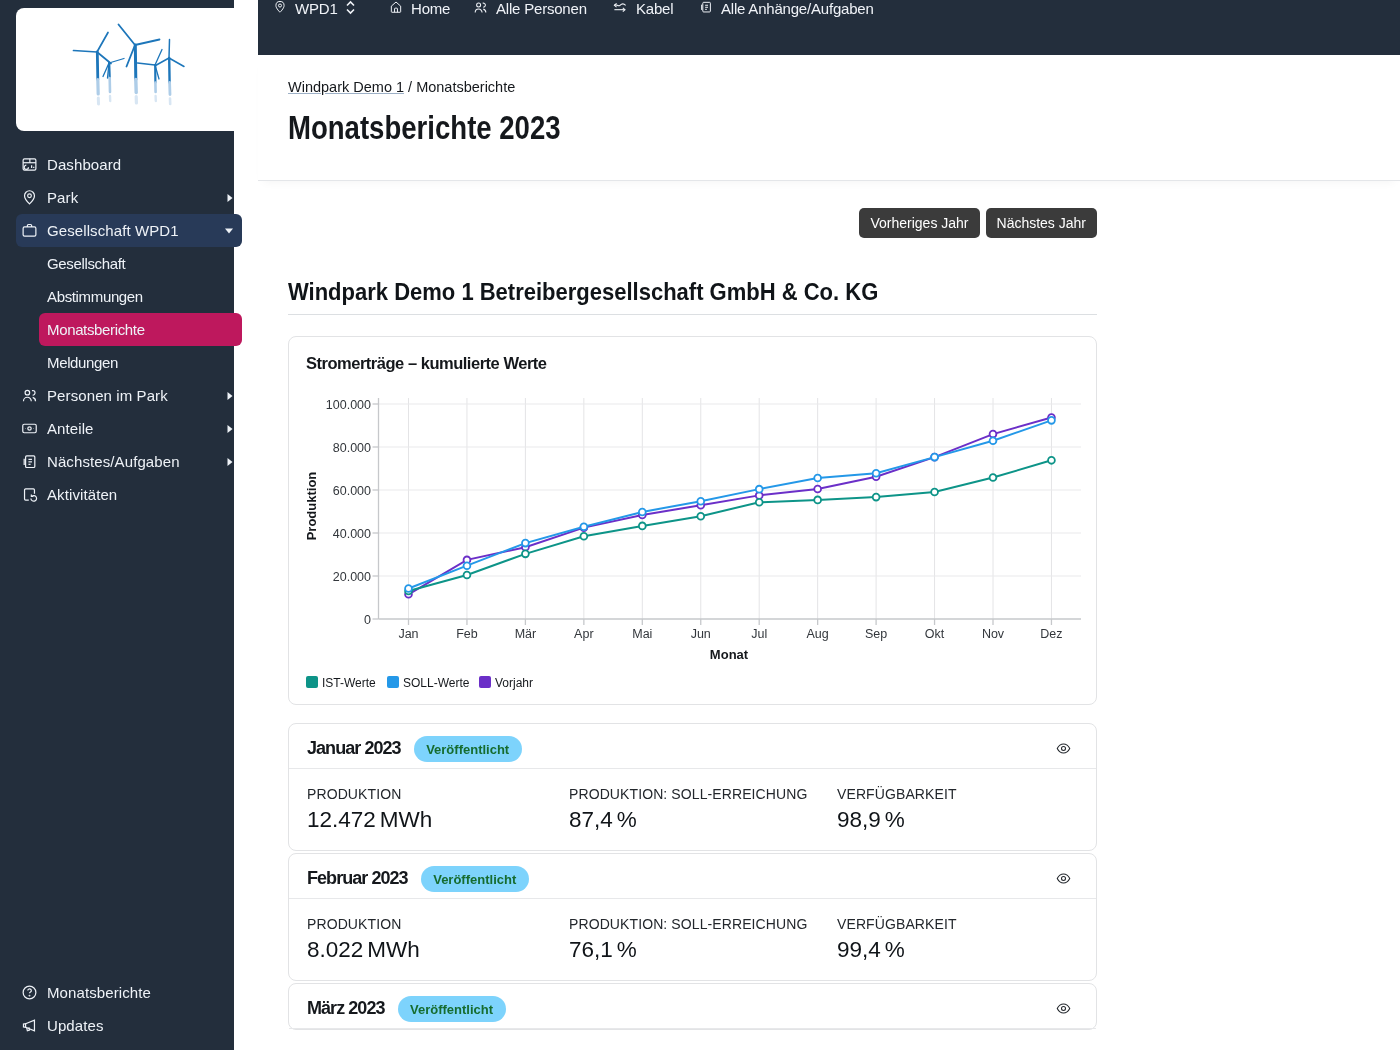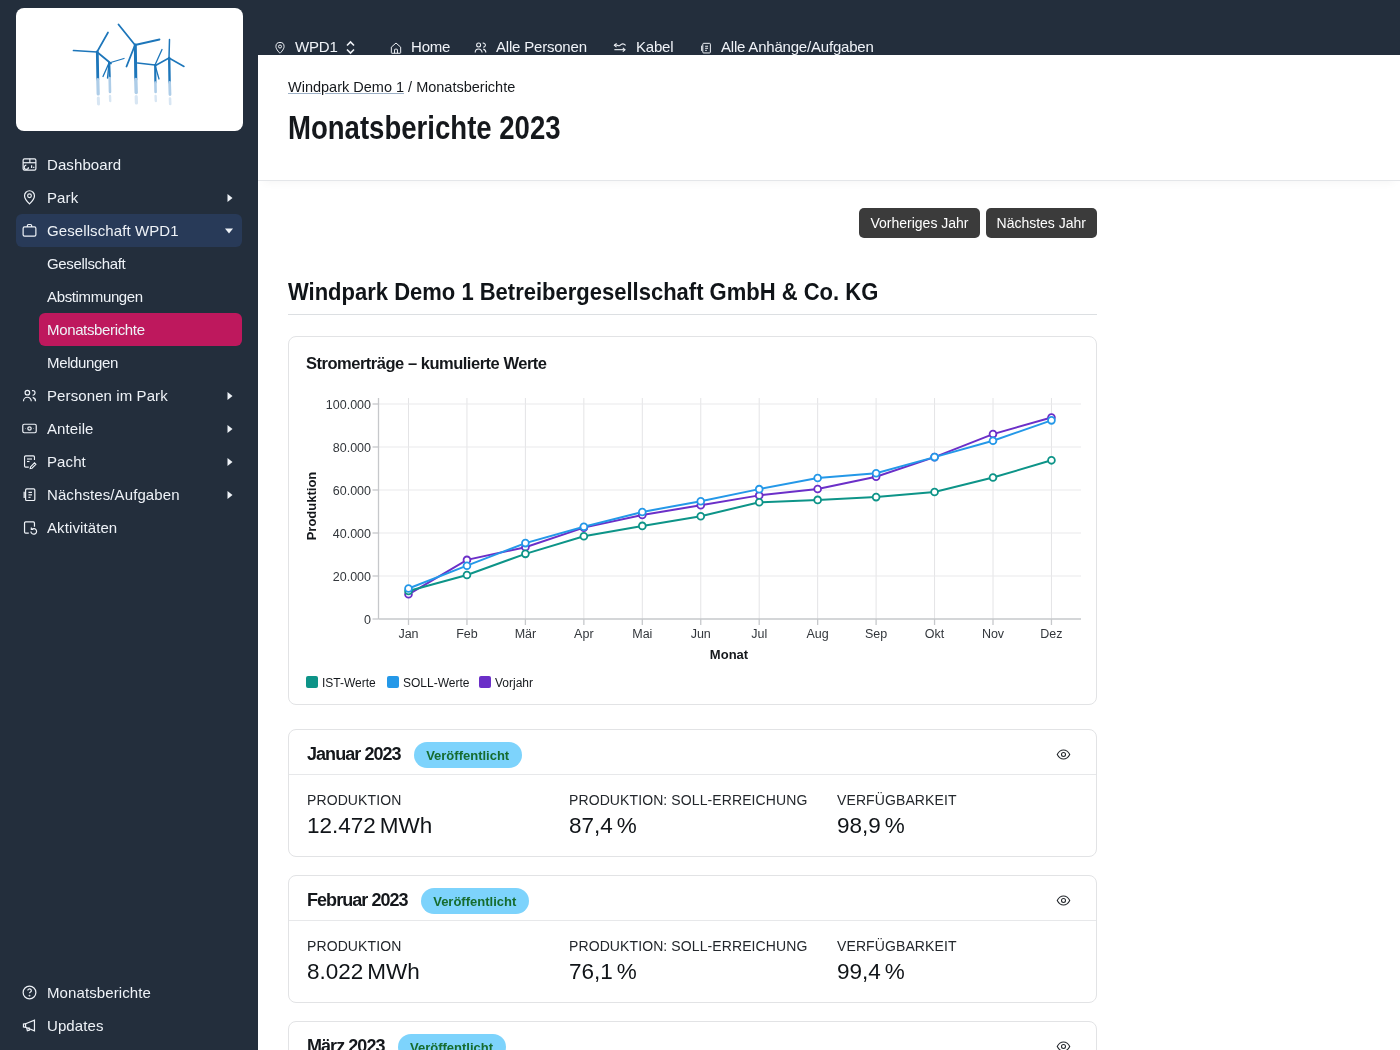--- a/index.html
+++ b/index.html
@@ -1,64 +1,64 @@
 <!DOCTYPE html>
 <html lang="de"><head>
 <meta charset="utf-8">
 <title>Monatsberichte 2023</title>
 <style>
 * { margin:0; padding:0; box-sizing:border-box; }
 html,body { width:1400px; height:1050px; overflow:hidden; background:#fff;
   font-family:"Liberation Sans", sans-serif; }
 
 
-#sidebar { position:fixed; left:0; top:0; width:258px; height:1050px;
+#sidebar { position:fixed; left:0; top:0; width:234px; height:1050px;
   background:#232e3c; color:#eef2f7; z-index:10; }
 #logo { position:absolute; left:16px; top:8px; width:227px; height:123px;
   background:#fff; border-radius:8px; }
 #nav { position:absolute; left:0; top:148px; width:258px; }
 .nitem { display:flex; align-items:center; height:33px; margin:0 16px;
   padding:0 8px 0 5px; font-size:15px; letter-spacing:-0.35px; color:#eef2f7; border-radius:6px; }
 .nitem .nic { width:17px; height:17px; margin-right:9px; flex:none; }
 .nitem .lbl { flex:1; letter-spacing:.1px; }
 .nitem .chev { flex:none; width:8px; height:10px; }
 .nitem.active { background:#283a58; }
 .nsub { display:flex; align-items:center; height:33px; margin:0 16px 0 39px;
   padding:0 8px; font-size:15px; letter-spacing:-0.35px; color:#eef2f7; border-radius:6px; }
 .nsub.active { background:#be185d; margin-left:39px; }
 #navbottom { position:absolute; left:0; bottom:8px; width:258px; }
 
 
 #topbar { position:fixed; left:258px; top:0; width:1142px; height:55px;
   background:#232e3c; color:#f0f3f8; display:flex; align-items:center; z-index:9; }
-.titem { position:absolute; top:0; height:55px; display:flex; align-items:flex-end; font-size:15px; letter-spacing:-0.2px; }
+.titem { position:absolute; top:0; height:55px; display:flex; align-items:flex-start; font-size:15px; letter-spacing:-0.2px; }
 .titem svg { margin-right:8px; }
 
 
 #main { position:absolute; left:258px; top:55px; width:1142px; }
 #pagehead { background:#fff; padding:24px 0 0 30px; height:126px;
   border-bottom:1px solid #e4e6e9; box-shadow:0 6px 10px -6px rgba(0,0,0,.06); }
 #crumb { font-size:14.5px; color:#15181c; }
 #crumb a { color:#15181c; text-decoration:underline; text-decoration-color:#9db0c6; }
 #h1 { font-size:33px; font-weight:bold; color:#15181c; margin-top:14px; transform:scaleX(.835); transform-origin:left; white-space:nowrap; }
 #content { width:809px; margin-left:30px; padding-top:27px; }
 #btnrow { display:flex; justify-content:flex-end; gap:6px; }
 .btn { background:#3b3b3b; color:#fff; font-size:14px; border-radius:5px;
   height:30px; display:flex; align-items:center; padding:0 11px;
   font-family:"Liberation Sans", sans-serif; }
 #h2 { font-size:24.5px; font-weight:bold; color:#101418; margin-top:40px; transform:scaleX(.898); transform-origin:left; white-space:nowrap; }
 #hr1 { border:none; border-top:1px solid #dcdfe2; margin-top:8px; }
 
 
-#chartcard { margin-top:21px; margin-bottom:24px; border:1px solid #e2e3e5; border-radius:8px;
+#chartcard { margin-top:21px; margin-bottom:18px; border:1px solid #e2e3e5; border-radius:8px;
   background:#fff; width:809px; height:369px; position:relative; }
 
 
 .rep { border:1px solid #e2e3e5; border-radius:8px; background:#fff;
-  width:809px; margin-top:18px; }
+  width:809px; margin-top:2px; }
 .rephead { height:45px; display:flex; align-items:center; padding:4px 25px 0 18px;
   border-bottom:1px solid #e7e8ea; }
 .rephead .rtitle { font-size:18px; font-weight:bold; color:#15181c; letter-spacing:-0.95px; white-space:nowrap; }
 .pill { margin-left:13px; margin-top:2px; background:#7dd3fc; color:#166c2f; font-size:13px;
   font-weight:bold; height:26px; display:flex; align-items:center;
   padding:0 12.5px; border-radius:13px; }
 .eye { margin-left:auto; }
 .repbody { display:flex; padding:17px 0 0 18px; height:81px; }
 .stat1 { width:262px; } .stat2 { width:268px; }
 .slabel { font-size:14px; color:#23272c; letter-spacing:.1px; }
@@ -160,32 +160,20 @@
         </svg>
       </div>
     <div class="nitem">
         <svg class="nic" viewBox="0 0 24 24" fill="none" stroke="#eef2f7" stroke-width="1.7">
           <rect x="2.5" y="6" width="19" height="12" rx="2"></rect>
           <circle cx="12" cy="12" r="2.4"></circle>
           <line x1="6" y1="12" x2="6.5" y2="12"></line>
           <line x1="17.5" y1="12" x2="18" y2="12"></line>
         </svg>
         <span class="lbl">Anteile</span>
-        <svg class="chev" viewBox="0 0 8 10">
-          <path d="M1.5 1 L6.5 5 L1.5 9 Z" fill="#eef2f7"></path>
-        </svg>
-      </div>
-    <div class="nitem">
-        <svg class="nic" viewBox="0 0 24 24" fill="none" stroke="#eef2f7" stroke-width="1.6">
-          <path d="M19 10 V5.5 A1.5 1.5 0 0 0 17.5 4 h-11 A1.5 1.5 0 0 0 5 5.5 v13 A1.5 1.5 0 0 0 6.5 20 H11"></path>
-          <line x1="8.5" y1="8.5" x2="15.5" y2="8.5"></line>
-          <line x1="8.5" y1="12" x2="12" y2="12"></line>
-          <path d="M13.5 19.5 l5.5 -5.5 l2 2 l-5.5 5.5 l-2.5 .5 Z"></path>
-        </svg>
-        <span class="lbl">Pacht</span>
         <svg class="chev" viewBox="0 0 8 10">
           <path d="M1.5 1 L6.5 5 L1.5 9 Z" fill="#eef2f7"></path>
         </svg>
       </div>
     <div class="nitem">
         <svg class="nic" viewBox="0 0 24 24" fill="none" stroke="#eef2f7" stroke-width="1.7">
           <path d="M8 4 H18 a1.5 1.5 0 0 1 1.5 1.5 V19 a1.5 1.5 0 0 1 -1.5 1.5 H8 A1.5 1.5 0 0 1 6.5 19 V5.5 A1.5 1.5 0 0 1 8 4 Z"></path>
           <path d="M4.5 8 v9"></path>
           <line x1="10.5" y1="9" x2="15.5" y2="9"></line>
           <line x1="10.5" y1="12.5" x2="15.5" y2="12.5"></line>

